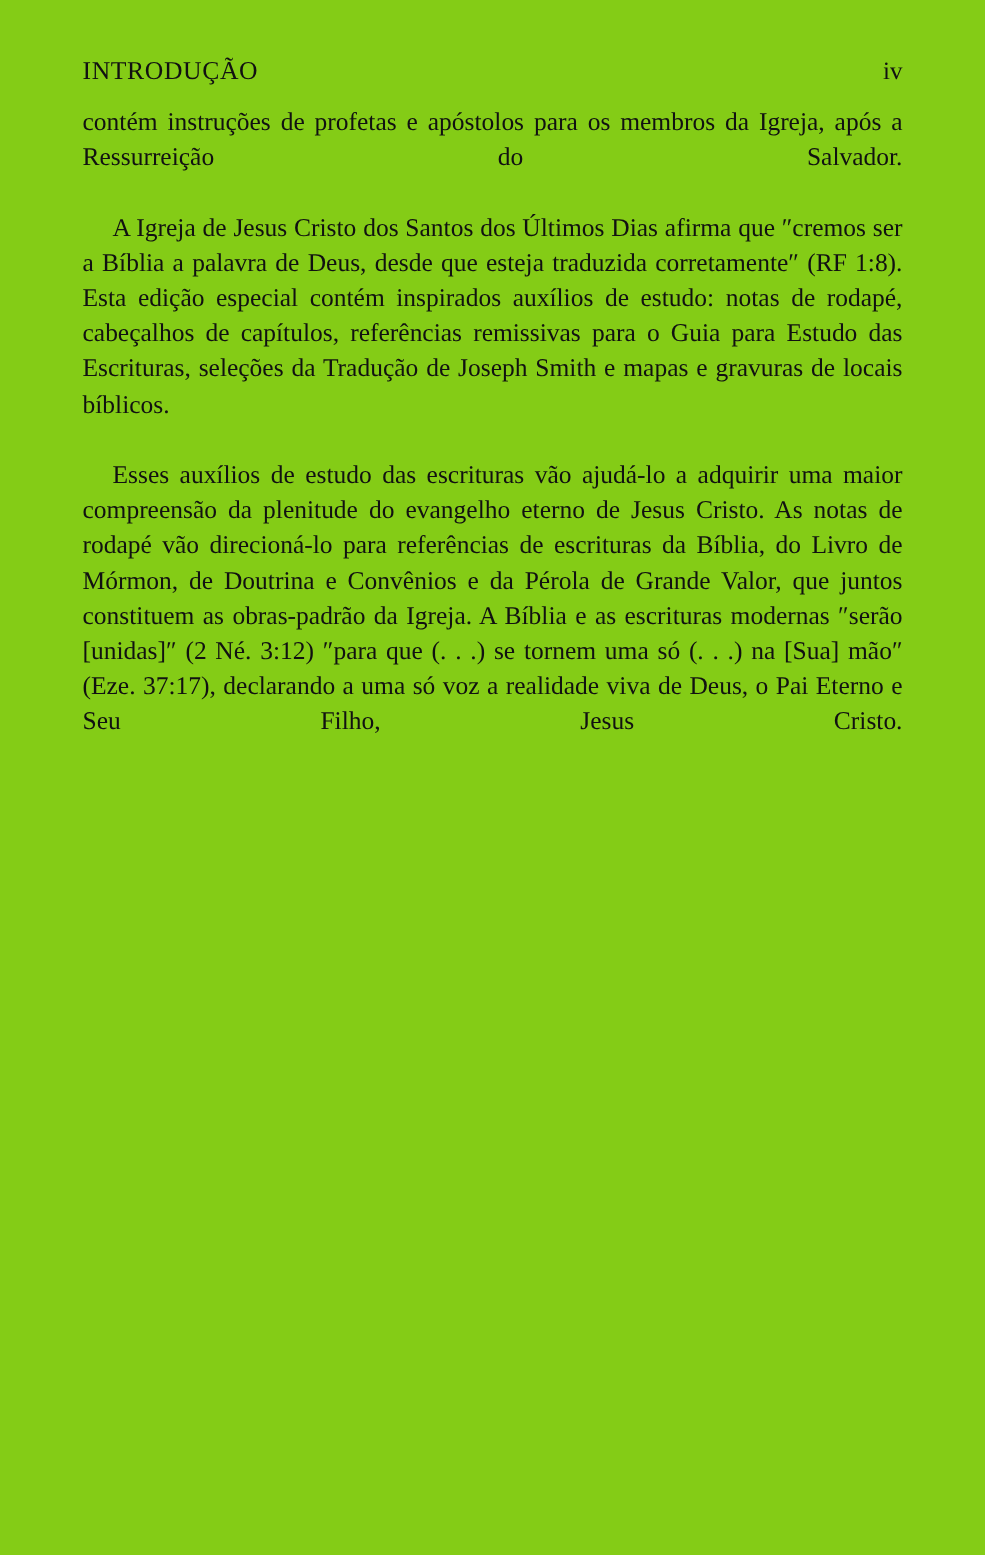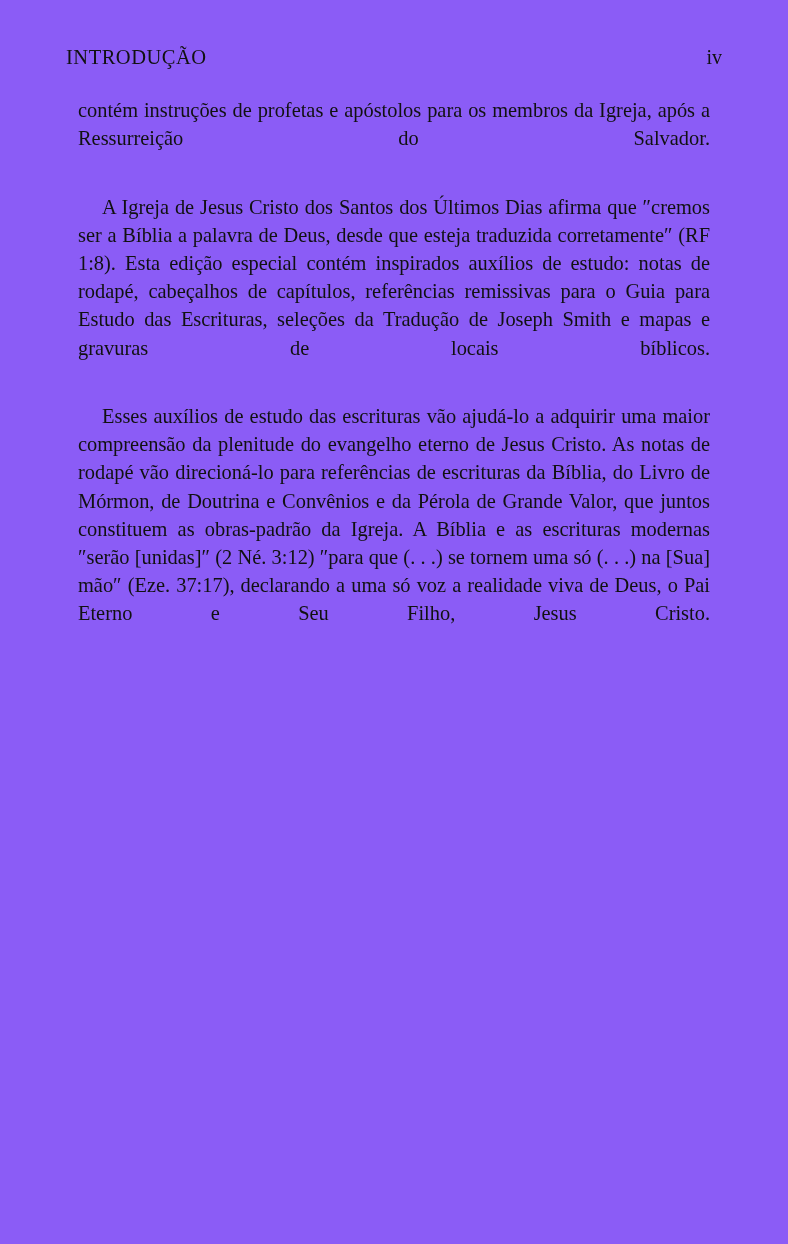--- a/index.html
+++ b/index.html
@@ -7,21 +7,21 @@
     margin: 0;
     padding: 0;
     background: #ffffff;
   }
 
   .page {
     position: relative;
     width: 788px;
     height: 1244px;
     margin: 0 auto;
-    background: #8b5cf6;
+    background: #84cc16;
     box-sizing: border-box;
     overflow: hidden;
     font-family: "Liberation Serif", "DejaVu Serif", serif;
     color: #111111;
     -webkit-font-smoothing: antialiased;
   }
 
   
   .running-head {
     position: absolute;
@@ -51,21 +51,21 @@
 
   
   .text-block {
     position: absolute;
     top: 84px;
     left: 66px;
     width: 656px;
   }
 
   .body-paragraph {
-    margin: 12px;
+    margin: 0;
     font-size: 20.4px;
     line-height: 28.2px;
     text-align: justify;
     text-justify: inter-word;
     color: #111111;
     hyphens: none;
     -webkit-hyphens: none;
     word-spacing: 0.1px;
   }
 

